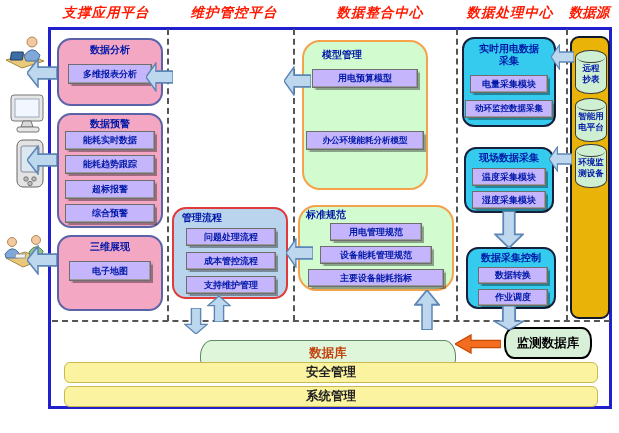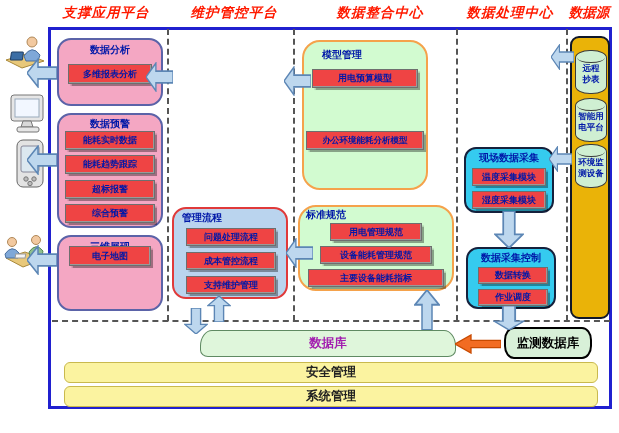--- a/index.html
+++ b/index.html
@@ -20,37 +20,37 @@
   
   .box{position:absolute;box-sizing:border-box;}
   .pbox{background:#F4A7C3;border:2px solid #5B63A8;border-radius:14px;}
   .bbox{background:#BAD4EE;border:2px solid #E03A3A;border-radius:14px;}
   .gbox{background:#D2FBD0;border:2px solid #F5A24B;border-radius:18px;}
   .cbox{background:#35CBEF;border:2px solid #15213D;border-radius:12px;}
   .ybox{background:#eab308;border:2px solid #0f172a;border-radius:9px;}
 
   .title{position:absolute;color:#0018A8;font-weight:bold;font-size:10px;white-space:pre-line;line-height:1.2;}
   .title.c{left:0;right:0;text-align:center;}
-  .btn{position:absolute;background:#ef4444;border:1px solid #6E6E6E;
+  .btn{position:absolute;background:#c4b5fd;border:1px solid #6E6E6E;
        box-shadow:inset -1px -1px 0 #9a9a9a, 1.5px 1.5px 1px rgba(0,0,0,.35);
        display:flex;align-items:center;justify-content:center;
        color:#0018A8;font-weight:bold;font-size:9px;white-space:nowrap;box-sizing:border-box;}
   .btn.f8{font-size:8.5px;}
 
   
   .cyl{position:absolute;background:#CFEFD2;border:1.5px solid #3A3A3A;border-radius:15px/8px;box-sizing:border-box;}
   .cyl::before{content:"";position:absolute;left:1px;right:1px;top:1px;height:10px;
        border-bottom:1.2px solid #3A3A3A;border-radius:50%;}
   .cyl .ctext{position:absolute;left:0;right:0;top:12px;text-align:center;color:#0018A8;
        font-weight:bold;font-size:8.5px;line-height:1.25;white-space:pre-line;}
 
   
   .dbbar{position:absolute;background:#DFF6DB;border:1.5px solid #5F8A62;box-sizing:border-box;
        border-radius:12px 12px 8px 8px/16px 16px 7px 7px;display:flex;align-items:center;justify-content:center;
-       color:#a21caf;font-weight:bold;font-size:12.5px;}
+       color:#c2410c;font-weight:bold;font-size:12.5px;margin-top:10px;}
   .mondb{position:absolute;background:#D8F0D8;border:2px solid #000;box-sizing:border-box;
        border-radius:10px/13px;display:flex;align-items:center;justify-content:center;
        color:#000;font-weight:bold;font-size:12.5px;}
   .ybar{position:absolute;background:#FBF3A0;border:1.5px solid #C9B94E;box-sizing:border-box;border-radius:6px;
        display:flex;align-items:center;justify-content:center;color:#222;font-weight:bold;font-size:12.5px;}
 
   .arr{position:absolute;}
   .arr svg{display:block;width:100%;height:100%;}
   .icon{position:absolute;}
   .icon svg{display:block;width:100%;height:100%;}
@@ -83,21 +83,21 @@
     <div class="title c" style="top:3px;"></div>
     <div class="title c" style="top:3px;">数据预警</div>
     <div class="btn" style="left:6px;top:16px;width:90px;height:19px;">能耗实时数据</div>
     <div class="btn" style="left:6px;top:40px;width:90px;height:19px;">能耗趋势跟踪</div>
     <div class="btn" style="left:6px;top:65px;width:90px;height:19px;">超标报警</div>
     <div class="btn" style="left:6px;top:89px;width:90px;height:19px;">综合预警</div>
   </div>
 
   <div class="box pbox" style="left:57px;top:235px;width:106px;height:76px;">
     <div class="title c" style="top:4px;">三维展现</div>
-    <div class="btn" style="left:10px;top:9px;width:82px;height:20px;">电子地图</div>
+    <div class="btn" style="left:10px;top:24px;width:82px;height:20px;">电子地图</div>
   </div>
 
 
   <div class="box bbox" style="left:172px;top:207px;width:116px;height:92px;">
     <div class="title" style="left:8px;top:3px;">管理流程</div>
     <div class="btn" style="left:12px;top:19px;width:90px;height:18px;">问题处理流程</div>
     <div class="btn" style="left:12px;top:43px;width:90px;height:18px;">成本管控流程</div>
     <div class="btn" style="left:12px;top:67px;width:90px;height:18px;">支持维护管理</div>
   </div>
 
@@ -107,20 +107,26 @@
     <div class="btn f8" style="left:2px;top:89px;width:118px;height:19px;">办公环境能耗分析模型</div>
   </div>
 
   <div class="box gbox" style="left:298px;top:205px;width:156px;height:86px;">
     <div class="title" style="left:6px;top:2px;">标准规范</div>
     <div class="btn" style="left:30px;top:16px;width:92px;height:18px;">用电管理规范</div>
     <div class="btn" style="left:20px;top:39px;width:112px;height:18px;">设备能耗管理规范</div>
     <div class="btn" style="left:8px;top:62px;width:136px;height:18px;">主要设备能耗指标</div>
   </div>
 
+  <div class="box cbox" style="left:462px;top:37px;width:94px;height:90px;">
+    <div class="title c" style="top:4px;">实时用电数据
+采集</div>
+    <div class="btn" style="left:6px;top:36px;width:78px;height:18px;">电量采集模块</div>
+    <div class="btn f8" style="left:1px;top:61px;width:88px;height:18px;">动环监控数据采集</div>
+  </div>
 
   <div class="box cbox" style="left:464px;top:147px;width:90px;height:66px;">
     <div class="title c" style="top:3px;">现场数据采集</div>
     <div class="btn" style="left:6px;top:19px;width:74px;height:18px;">温度采集模块</div>
     <div class="btn" style="left:6px;top:42px;width:74px;height:18px;">湿度采集模块</div>
   </div>
 
   <div class="box cbox" style="left:466px;top:247px;width:90px;height:62px;">
     <div class="title c" style="top:3px;">数据采集控制</div>
     <div class="btn" style="left:10px;top:18px;width:70px;height:17px;">数据转换</div>

